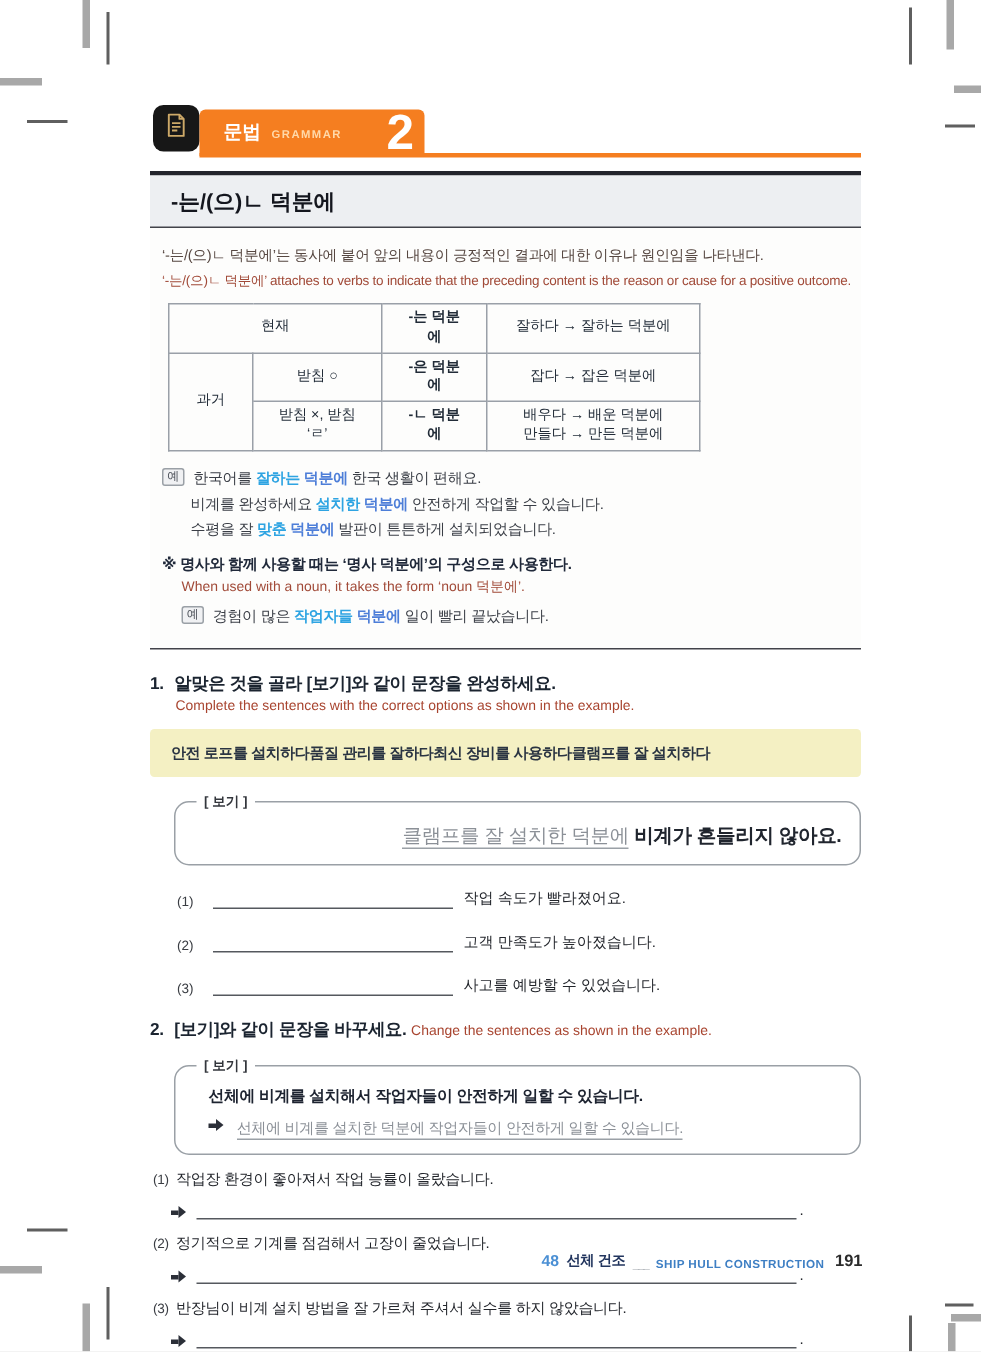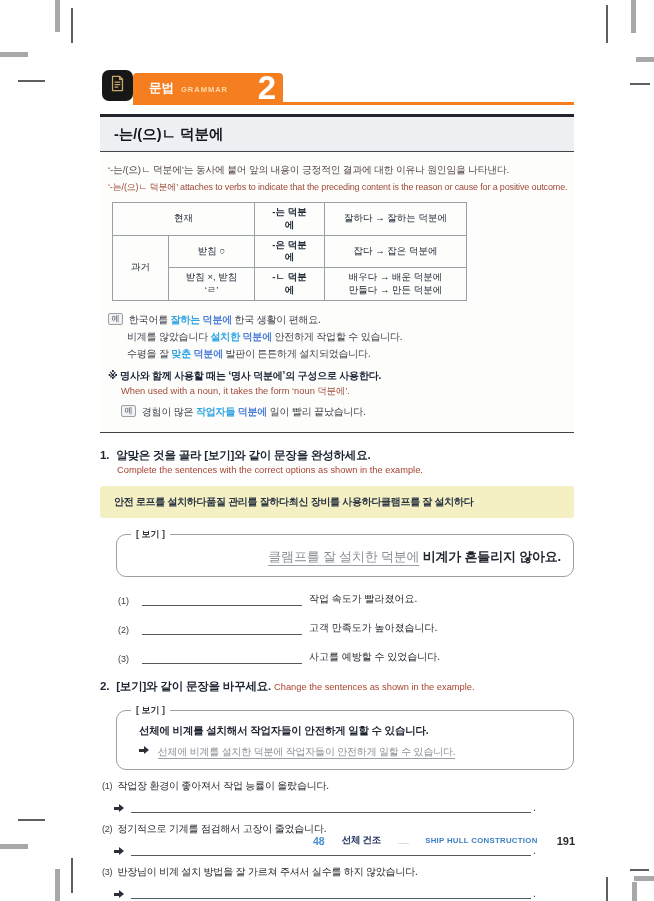--- a/index.html
+++ b/index.html
@@ -67,21 +67,21 @@
   .ex2-item .q { letter-spacing:-0.2px; }
   .ex2-item .num { font-size:9px; color:#3a3d43; margin-right:5px; }
   .ex2-arrow-line { display:flex; align-items:flex-end; margin:7px 0 3px 12px; }
   .ex2-arrow-line .blank { width:400px; margin:0 2px 0 6px; }
   .arrow-icon { display:inline-block; position:relative; width:11px; height:9px; flex:0 0 auto; }
   .arrow-icon::before { content:""; position:absolute; left:0; top:3px; width:5px; height:3.2px; background:#2b2f38; }
   .arrow-icon::after { content:""; position:absolute; left:5px; top:0; width:0; height:0;
     border-left:5.5px solid #2b2f38; border-top:4.5px solid transparent; border-bottom:4.5px solid transparent; }
   .period { font-size:10px; color:#23262c; }
   
-  .footer { position:absolute; right:79px; bottom:54px; display:flex; align-items:center; gap:17px; }
+  .footer { position:absolute; right:79px; bottom:54px; display:flex; align-items:flex-end; gap:5px; }
   .f-no { color:#4a8fd4; font-weight:bold; font-size:10.5px; }
   .f-ko { color:#22355e; font-weight:bold; font-size:9.5px; letter-spacing:-0.3px; }
   .f-div { color:#9aa0a6; font-weight:bold; font-size:8px; letter-spacing:-1px; }
   .f-en { color:#3e7fc4; font-weight:bold; font-size:7.8px; letter-spacing:0.3px; }
   .f-pg { color:#2b2b2b; font-weight:bold; font-size:11px; margin-left:2px; }
 </style>
 </head>
 <body>
 
 <div class="page">
@@ -159,21 +159,21 @@
               <div>만들다 → 만든 덕분에</div>
             </td>
           </tr>
         </tbody>
           </table>
 
         <div class="ex-line">
           <span class="badge">예</span><span>한국어를 </span><span class="hl-verb">잘하는</span><span class="hl-deok"> 덕분에</span><span> 한국 생활이 편해요.</span>
         </div>
         <div class="ex-line indent">
-          <span>비계를 않았습니다 </span><span class="hl-verb">설치한</span><span class="hl-deok"> 덕분에</span><span> 안전하게 작업할 수 있습니다.</span>
+          <span>비계를 완성하세요 </span><span class="hl-verb">설치한</span><span class="hl-deok"> 덕분에</span><span> 안전하게 작업할 수 있습니다.</span>
         </div>
         <div class="ex-line indent">
           <span>수평을 잘 </span><span class="hl-verb">맞춘</span><span class="hl-deok"> 덕분에</span><span> 발판이 튼튼하게 설치되었습니다.</span>
         </div>
 
         <p class="note-ko nowrap">※ 명사와 함께 사용할 때는 ‘명사 덕분에’의 구성으로 사용한다.</p>
         <p class="note-en nowrap">When used with a noun, it takes the form ‘noun 덕분에’.</p>
 
         <div class="ex-line noun-ex">
           <span class="badge">예</span><span>경험이 많은 </span><span class="hl-verb">작업자들</span><span class="hl-deok"> 덕분에</span><span> 일이 빨리 끝났습니다.</span>

